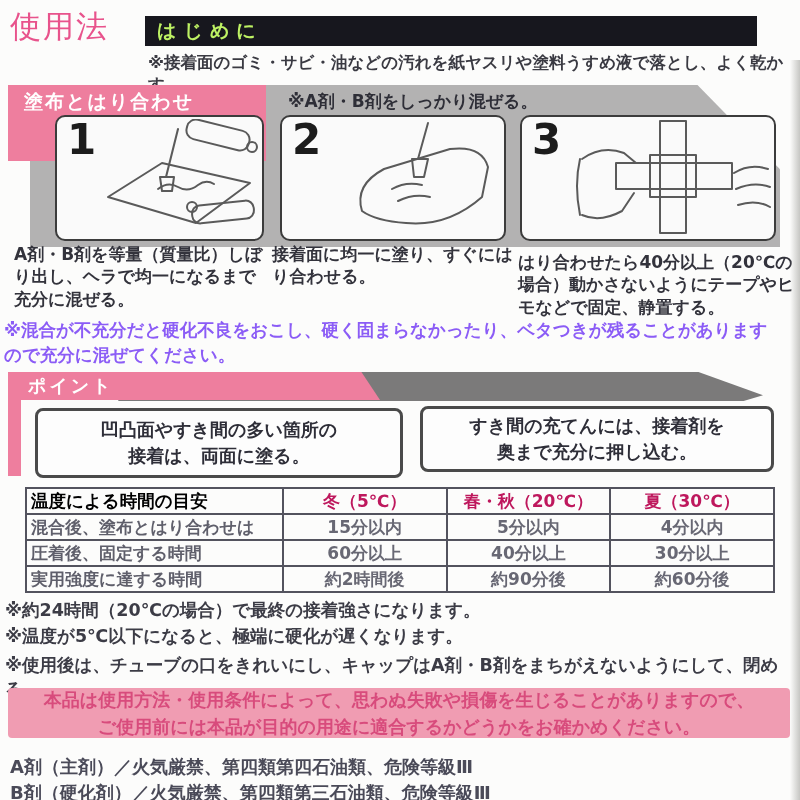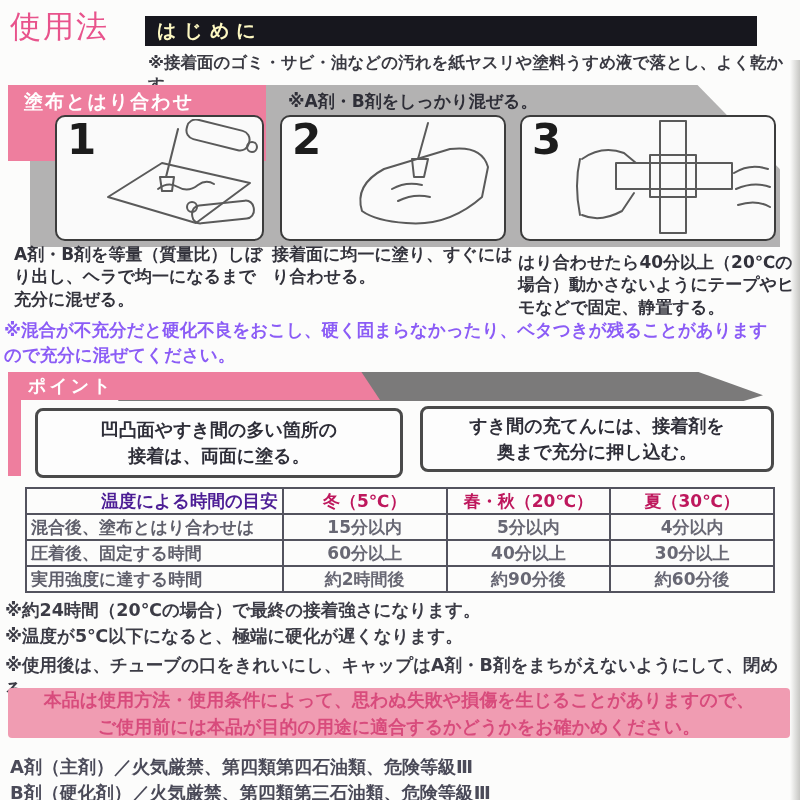--- a/index.html
+++ b/index.html
@@ -3,21 +3,21 @@
 <meta charset="utf-8">
 <style>
   html,body{margin:0;padding:0;background:#ffffff;}
   #page{position:relative;width:800px;height:800px;background:#fcfcfb;
         font-family:"DejaVu Sans","Liberation Sans",sans-serif;color:#33333c;overflow:hidden;}
 
   
   .title{position:absolute;left:10px;top:6px;font-size:31px;font-weight:400;color:#e8538c;letter-spacing:2px;}
   .hajime-bar{position:absolute;left:145px;top:16px;width:612px;height:30px;background:#17171e;
               display:flex;align-items:center;}
-  .hajime-bar span{color:#fef9c3;font-weight:800;font-size:19px;letter-spacing:7px;padding-left:12px;}
+  .hajime-bar span{color:#bef264;font-weight:800;font-size:19px;letter-spacing:7px;padding-left:12px;}
   .top-note{position:absolute;left:148px;top:52px;font-size:16.5px;font-weight:600;color:#3a3a42;}
 
   
   .steps{position:absolute;left:0;top:85px;width:800px;height:232px;}
   .gray-band{position:absolute;left:30px;top:0;width:750px;height:162px;background:#b3b2b2;
              clip-path:polygon(0 0,89% 0,100% 52%,100% 100%,0 100%);}
   .pink-block{position:absolute;left:8px;top:0;width:258px;height:76px;background:#ee7e9e;}
   .pink-block .lbl{display:block;padding:4px 0 0 16px;color:#fff;font-weight:800;font-size:19px;letter-spacing:2px;}
   .mix-note{position:absolute;left:288px;top:5px;font-size:17px;font-weight:700;color:#2e2e37;}
   .panel{position:absolute;top:30px;height:122px;background:#fafafa;border:2px solid #3c3c3c;border-radius:10px;}
@@ -41,21 +41,21 @@
   .pbox{position:absolute;background:#fdfdfd;border:3px solid #4a4a4a;border-radius:8px;
         font-size:18px;font-weight:700;color:#2e2e38;line-height:1.45;text-align:center;
         display:flex;align-items:center;justify-content:center;}
   .pbox1{left:35px;top:36px;width:362px;height:64px;}
   .pbox2{left:420px;top:34px;width:348px;height:60px;}
 
   
   table.temp{position:absolute;left:25px;top:487px;width:750px;border-collapse:collapse;
              font-size:17px;font-weight:700;table-layout:fixed;}
   table.temp td,table.temp th{border:2px solid #53535e;height:24px;padding:0 4px;}
-  table.temp th.c1{width:33%;text-align:right;color:#4c1d95;font-size:17.5px;}
+  table.temp th.c1{width:33%;text-align:left;color:#000000;font-size:17.5px;}
   table.temp th.c2{color:#be185d;font-weight:700;}
   table.temp td.lab{text-align:left;color:#5f5f6b;}
   table.temp td.val{text-align:center;color:#686874;}
 
   .notes{position:absolute;left:5px;top:597px;font-size:17.5px;font-weight:700;color:#3c3c46;line-height:1.5;}
   .use-note{position:absolute;left:5px;top:653px;font-size:17.5px;font-weight:700;color:#3c3c46;}
 
   .caution{position:absolute;left:8px;top:688px;width:782px;height:50px;background:#f09cb2;border-radius:4px;
            display:flex;flex-direction:column;align-items:center;justify-content:center;
            font-size:18px;font-weight:800;color:#d84b7c;line-height:1.5;text-align:center;}

